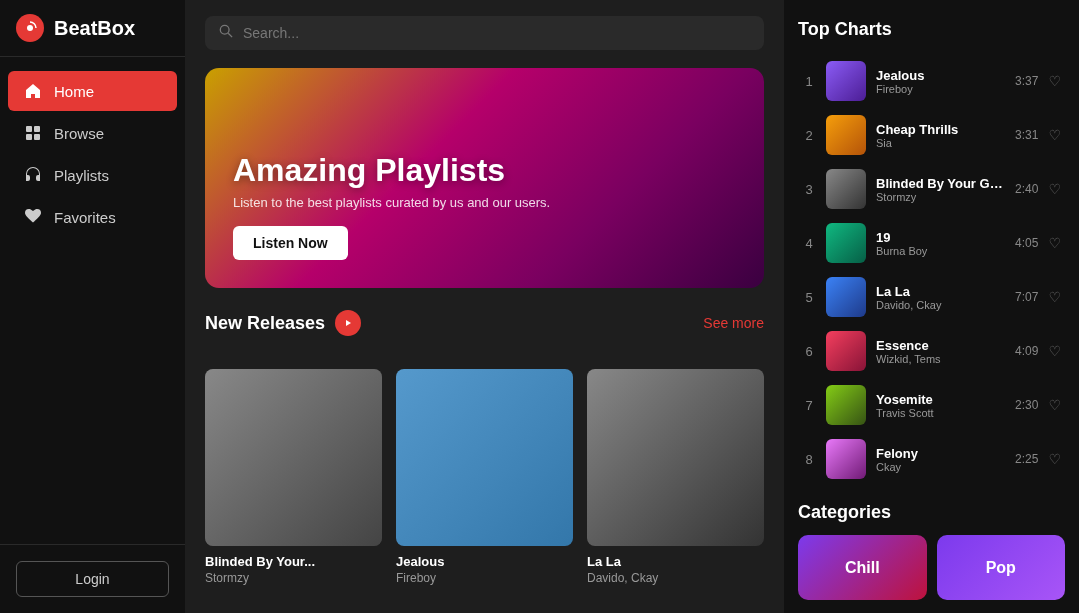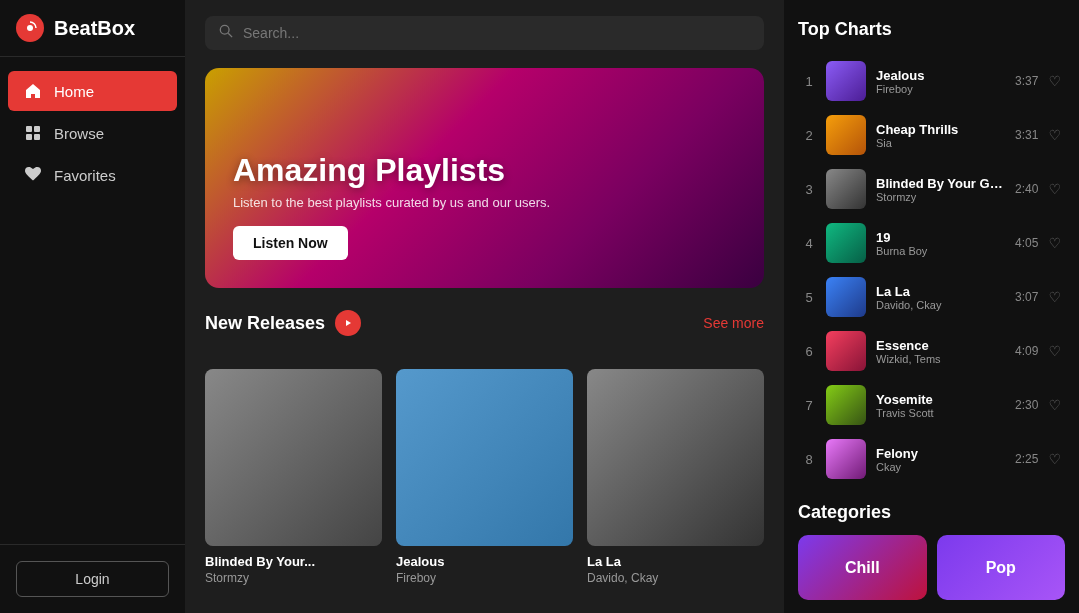--- a/index.html
+++ b/index.html
@@ -370,20 +370,28 @@
         <svg width="16" height="16" viewBox="0 0 16 16" fill="currentColor">
           <rect x="1" y="1" width="6" height="6" rx="1"></rect>
           <rect x="9" y="1" width="6" height="6" rx="1"></rect>
           <rect x="1" y="9" width="6" height="6" rx="1"></rect>
           <rect x="9" y="9" width="6" height="6" rx="1"></rect>
         </svg>
       </span>
       <span>Browse</span>
     </div>
 
+    <div class="nav-item">
+      <span class="nav-icon">
+        <svg width="16" height="16" viewBox="0 0 16 16" fill="currentColor">
+          <path d="M8 1a6 6 0 0 0-6 6v1H3a2 2 0 0 1 2 2v2a2 2 0 0 1-2 2H1V7a7 7 0 1 1 14 0v7h-2a2 2 0 0 1-2-2v-2a2 2 0 0 1 2-2h1V7A6 6 0 0 0 8 1z"></path>
+        </svg>
+      </span>
+      <span>Playlists</span>
+    </div>
 
     <div class="nav-item">
       <span class="nav-icon">
         <svg width="16" height="16" viewBox="0 0 16 16" fill="currentColor">
           <path d="M8 13.5l-1.2-1.1C2.4 8.4 0 6.3 0 3.8A3.8 3.8 0 0 1 3.8 0C5.1 0 6.4.6 8 2.1 9.6.6 10.9 0 12.2 0A3.8 3.8 0 0 1 16 3.8c0 2.5-2.4 4.6-6.8 8.6L8 13.5z"></path>
         </svg>
       </span>
       <span>Favorites</span>
     </div>
   </div>
@@ -512,21 +520,21 @@
 
   <div class="chart-item">
     <span class="chart-rank">5</span>
     <div class="chart-thumb">
         <div class="thumb-lala"></div>
       </div>
     <div class="chart-info">
       <div class="chart-song">La La</div>
       <div class="chart-artist">Davido, Ckay</div>
     </div>
-    <span class="chart-duration">3:07</span>
+    <span class="chart-duration">7:07</span>
     <span class="chart-like">♡</span>
   </div>
 
   <div class="chart-item">
     <span class="chart-rank">6</span>
     <div class="chart-thumb">
         <div class="thumb-essence"></div>
       </div>
     <div class="chart-info">
       <div class="chart-song">Essence</div>

